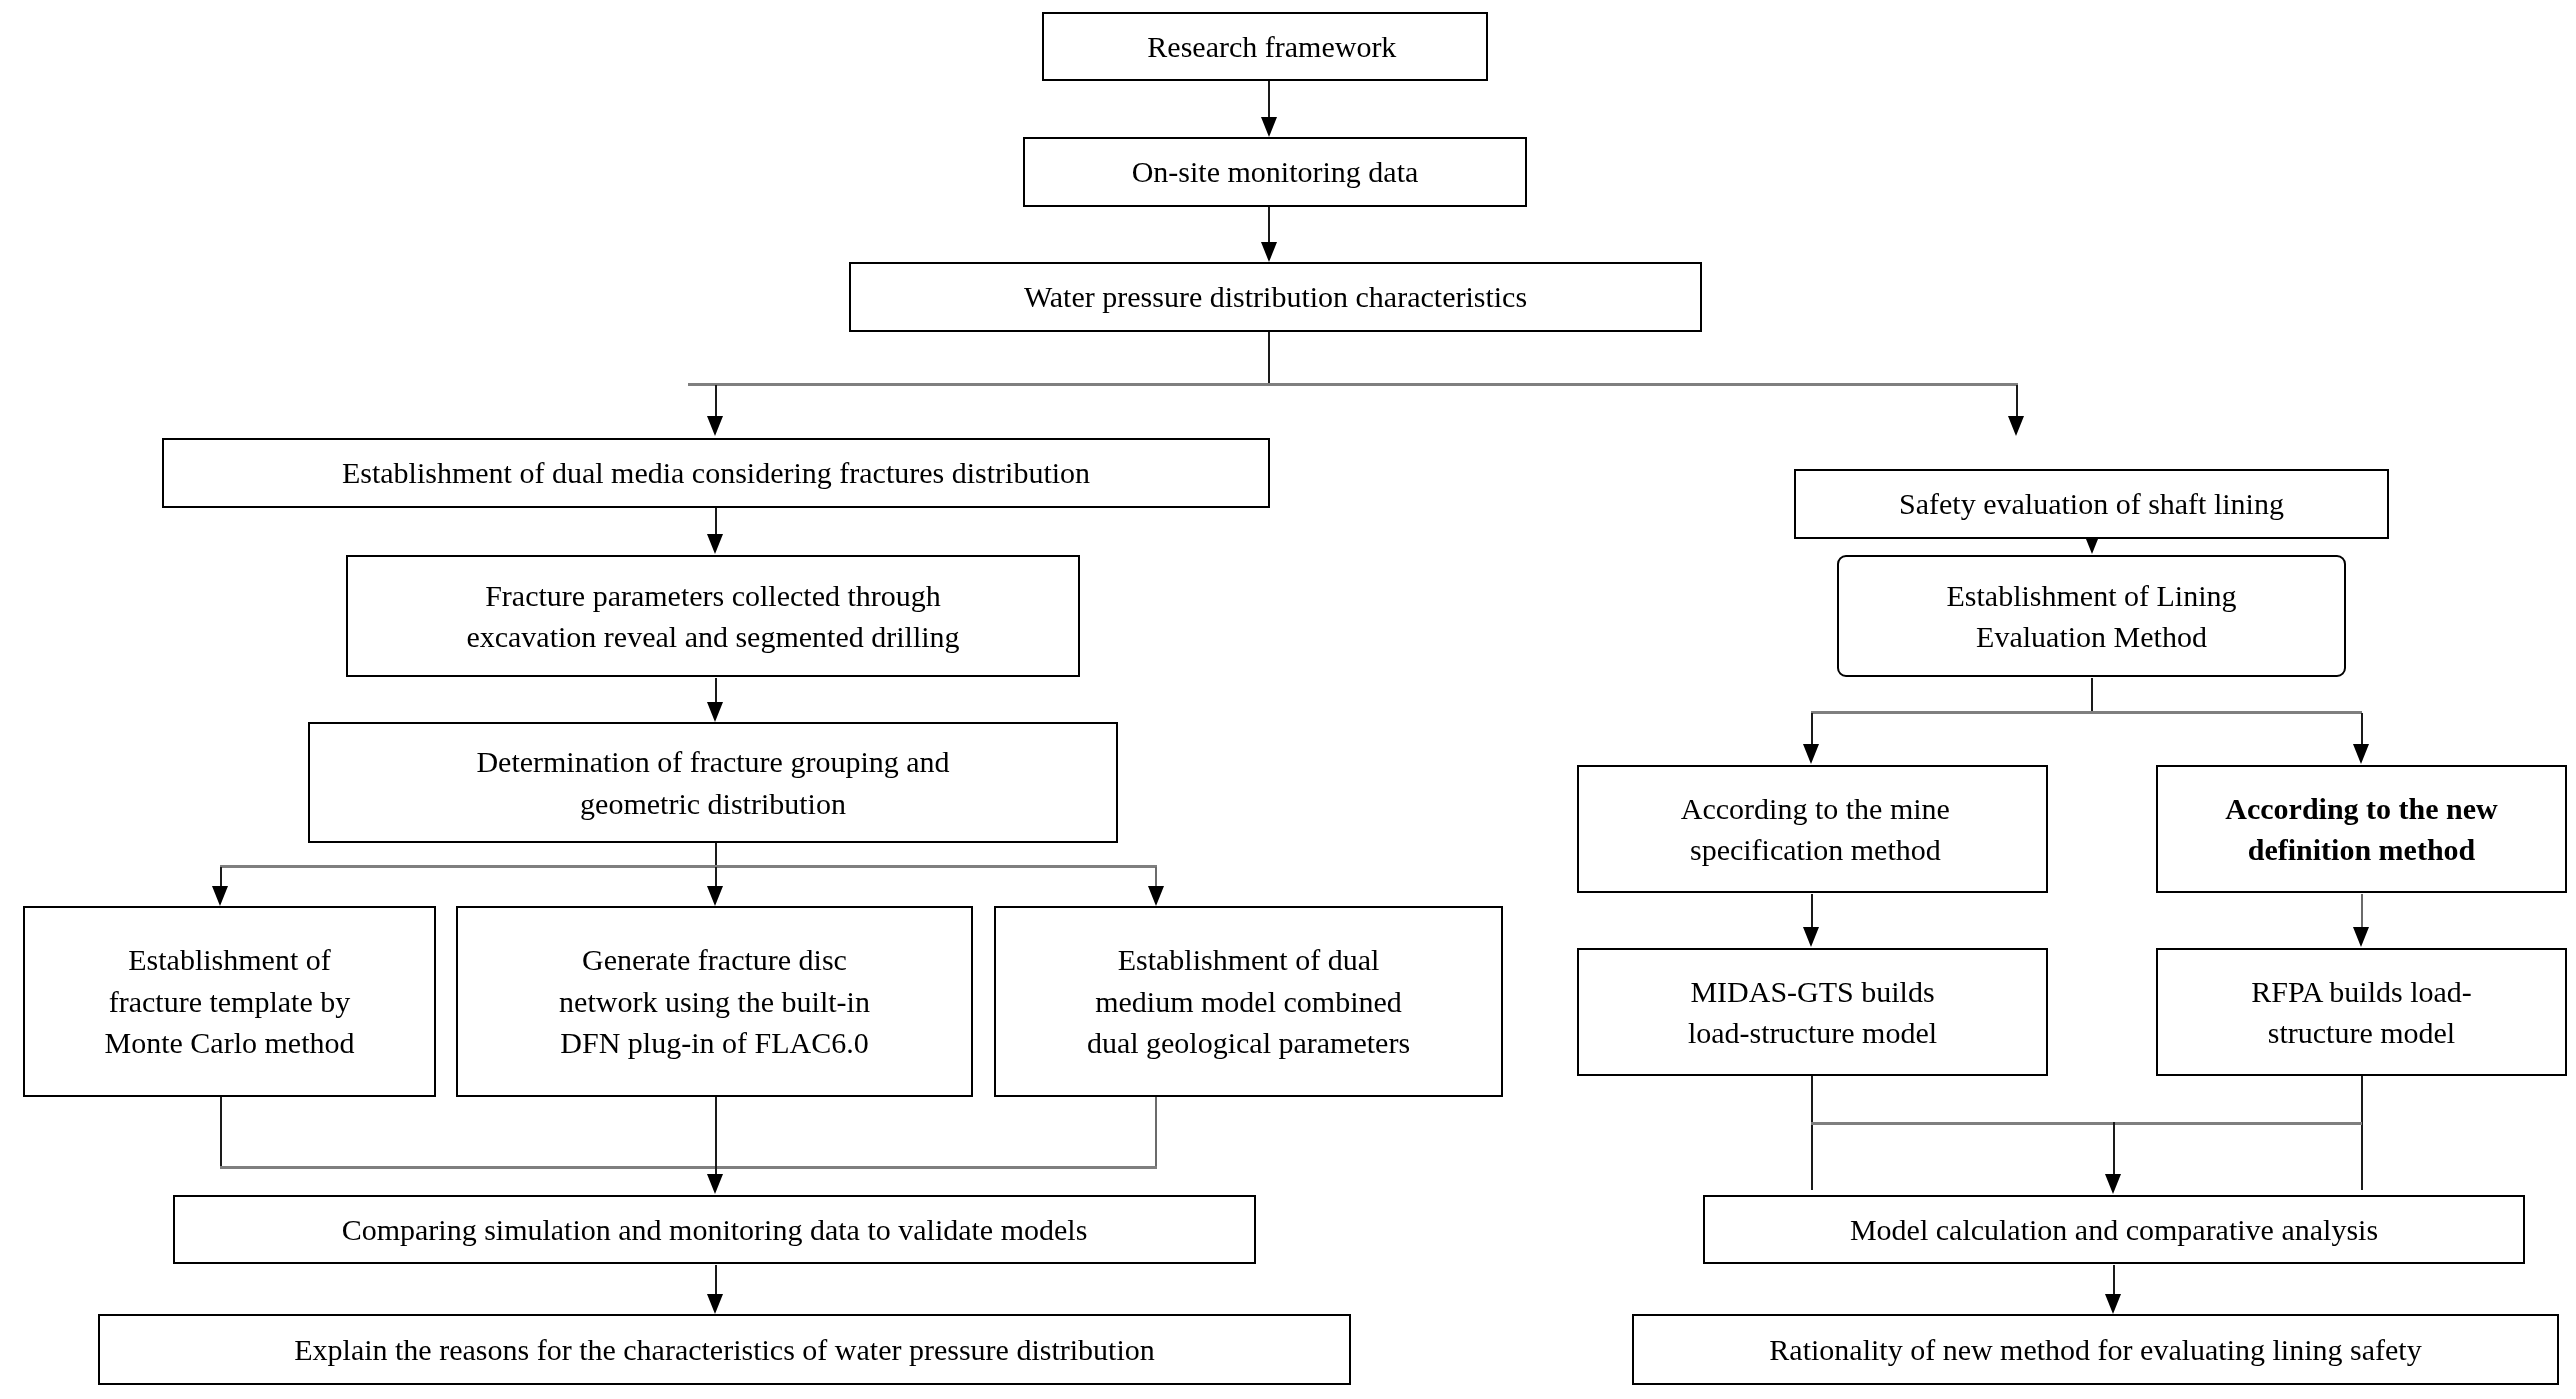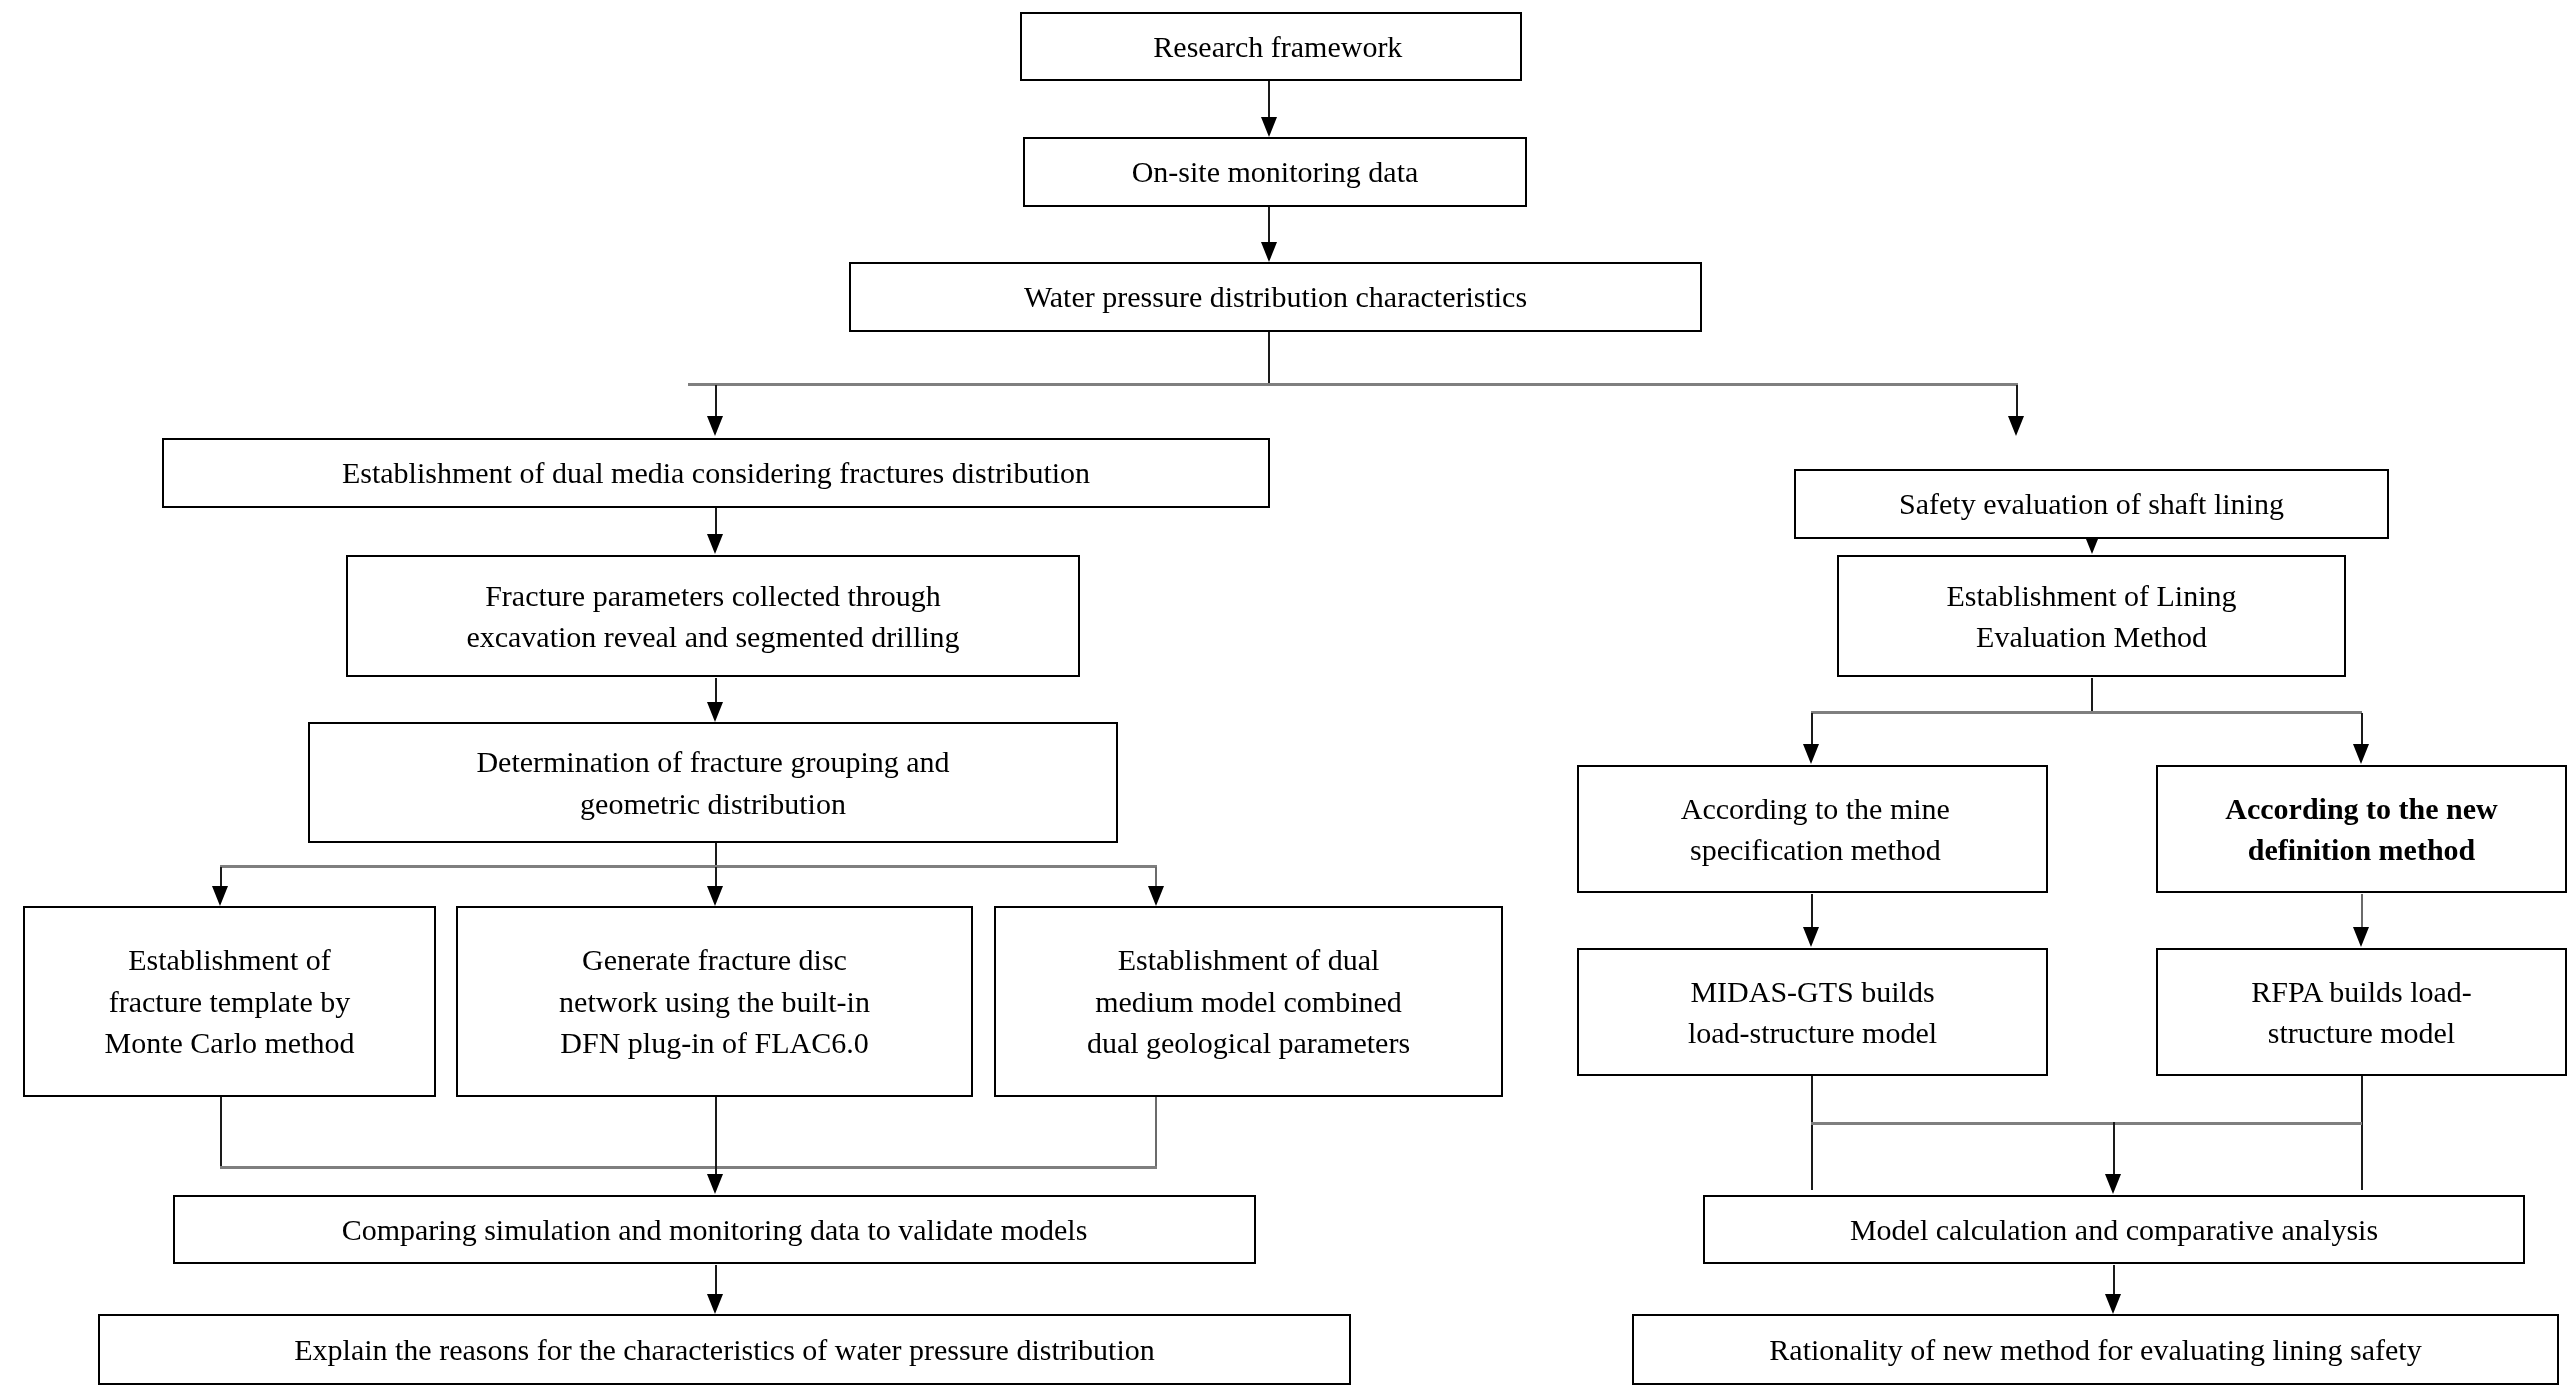--- a/index.html
+++ b/index.html
@@ -59,21 +59,21 @@
     border-right: 8.6px solid transparent;
     border-top: 20px solid #000000;
     z-index: 2;
   }
 </style>
 </head>
 <body>
 
 <div id="canvas">
 
-  <div class="node" style="left:1020px; top:12px; width:502px; height:69px;padding-left:23px;">
+  <div class="node" style="left:1042px; top:12px; width:446px; height:69px;padding-left:23px;">
     <span class="label">Research framework</span>
   </div>
 
   <div class="node" style="left:1023px; top:137px; width:504px; height:70px;">
     <span class="label">On-site monitoring data</span>
   </div>
 
   <div class="node" style="left:849px; top:262px; width:853px; height:70px;">
     <span class="label">Water pressure distribution characteristics</span>
   </div>
@@ -115,21 +115,21 @@
   </div>
 
   <div class="node" style="left:98px; top:1314px; width:1253px; height:71px;">
     <span class="label">Explain the reasons for the characteristics of water pressure distribution</span>
   </div>
 
   <div class="node" style="left:1794px; top:438px; width:595px; height:70px;margin-top:31px;">
     <span class="label">Safety evaluation of shaft lining</span>
   </div>
 
-  <div class="node" style="left:1837px; top:555px; width:509px; height:122px;">
+  <div class="node" style="left:1837px; top:555px; width:509px; height:122px;border-radius:9px;">
     <span class="label">Establishment of Lining
 Evaluation Method</span>
   </div>
 
   <div class="node" style="left:1577px; top:765px; width:471px; height:128px;padding-left:15px;">
     <span class="label">According to the mine
 specification method</span>
   </div>
 
   <div class="node" style="left:2156px; top:765px; width:411px; height:128px;font-weight:bold;">

